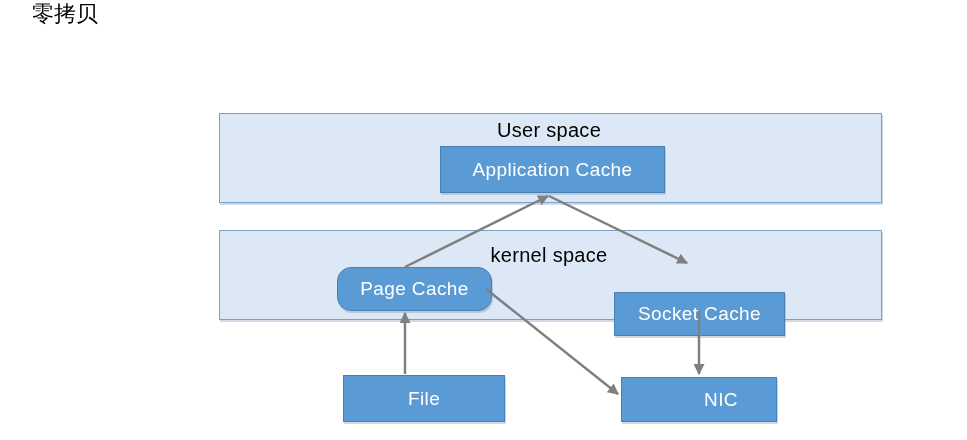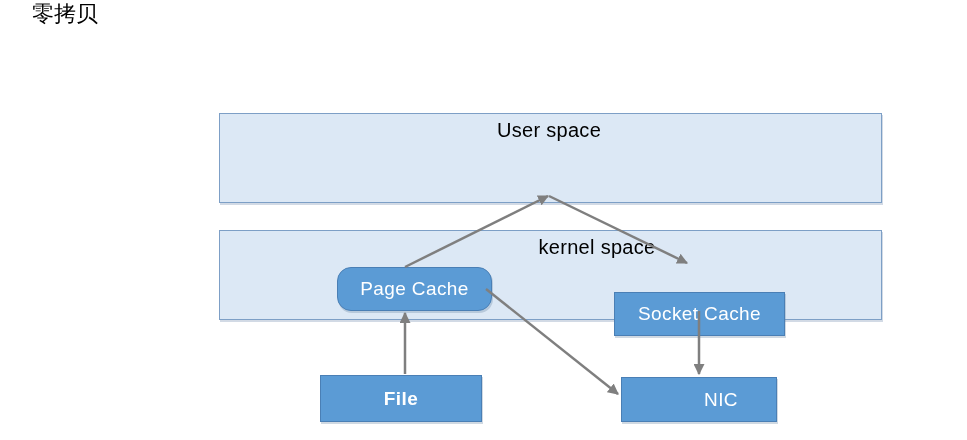--- a/index.html
+++ b/index.html
@@ -19,33 +19,33 @@
     z-index:1;
   }
   .band-user{top:113px;}
   .band-kernel{top:230px;}
   .band-label{
     position:absolute;left:549px;transform:translateX(-50%);
     font-size:20px;letter-spacing:0.3px;color:var(--label-text,#000);
     z-index:2;white-space:nowrap;
   }
   .label-user{top:119px;}
-  .label-kernel{top:236px;margin-left:48px;}
+  .label-kernel{top:244px;}
   .node{
     position:absolute;display:flex;align-items:center;justify-content:center;
     box-sizing:border-box;background:var(--node-fill,#5b9bd5);
     border:1px solid var(--node-border,#4a7fb5);
     box-shadow:1px 2px 0 rgba(100,130,160,0.30);
     color:var(--node-text,#fff);font-size:19px;letter-spacing:0.4px;
     z-index:3;white-space:nowrap;
   }
   .node-app{left:440px;top:146px;width:225px;height:47px;}
   .node-page{left:337px;top:267px;width:155px;height:44px;border-radius:14px;}
   .node-socket{left:614px;top:266px;width:171px;height:44px;margin-top:26px;}
-  .node-file{left:320px;top:375px;width:162px;height:47px;font-weight:bold;}
+  .node-file{left:343px;top:375px;width:162px;height:47px;}
   .node-nic{left:621px;top:377px;width:156px;height:45px;padding-left:44px;}
   .arrows{position:absolute;left:0;top:0;z-index:4;pointer-events:none;}
   .edge{
     stroke:var(--arrow,#7f7f7f);stroke-width:2.5;fill:none;
     marker-end:url(#arrowhead);
   }
 </style>
 </head>
 <body>
 
@@ -65,18 +65,19 @@
         <path d="M0,0 L10,5 L0,10 Z" style="fill:var(--arrow,#7f7f7f)"></path>
       </marker>
     </defs>
   <line x1="405" y1="267" x2="548" y2="196" class="edge"></line>
       <line x1="549" y1="196" x2="687" y2="263" class="edge"></line>
       <line x1="405" y1="374" x2="405" y2="313" class="edge"></line>
       <line x1="486" y1="289" x2="618" y2="394" class="edge"></line>
       <line x1="699" y1="311" x2="699" y2="374" class="edge"></line>
     </svg>
 
+  <div class="node node-app">Application Cache</div>
   <div class="node node-page">Page Cache</div>
   <div class="node node-socket">Socket Cache</div>
   <div class="node node-file">File</div>
   <div class="node node-nic">NIC</div>
 
 </div>
 
 </body></html>

